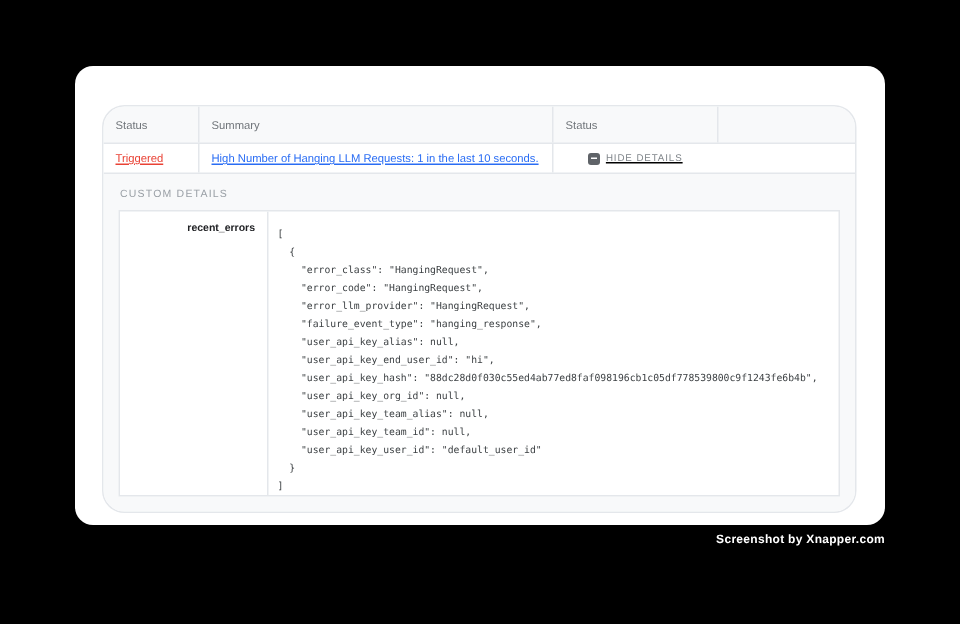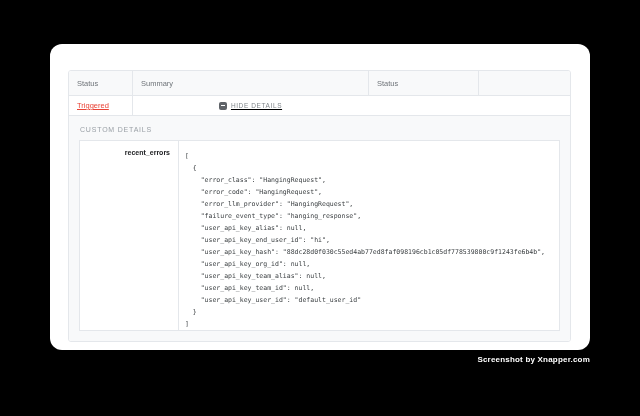--- a/index.html
+++ b/index.html
@@ -29,21 +29,21 @@
     background: var(--card-bg);
     border-radius: 12px;
     box-shadow: 0 2px 10px rgba(0,0,0,0.6);
   }
 
   .tbl {
     position: absolute;
     left: 18px; top: 26px;
     width: 503px;
     border: 1px solid var(--border);
-    border-radius: 3px;
+    border-radius: 15px;
     overflow: hidden;
     background: #fff;
   }
   .tr {
     display: grid;
     grid-template-columns: 63px 236px 110px 1fr;
   }
   .thead {
     height: 25px;
     background: var(--panel-bg);
@@ -144,20 +144,21 @@
 
     <div class="tr thead">
       <div class="th">Status</div>
       <div class="th">Summary</div>
       <div class="th">Status</div>
       <div class="th"></div>
     </div>
 
     <div class="tr trow">
       <div class="td status">Triggered</div>
+      <div class="td summary">High Number of Hanging LLM Requests: 1 in the last 10 seconds.</div>
       <div class="td actions">
         <button class="hide-btn">
           <span class="minus-icon">
               <span class="minus-line"></span>
             </span>
           <span>HIDE DETAILS</span>
         </button>
       </div>
     </div>
 

